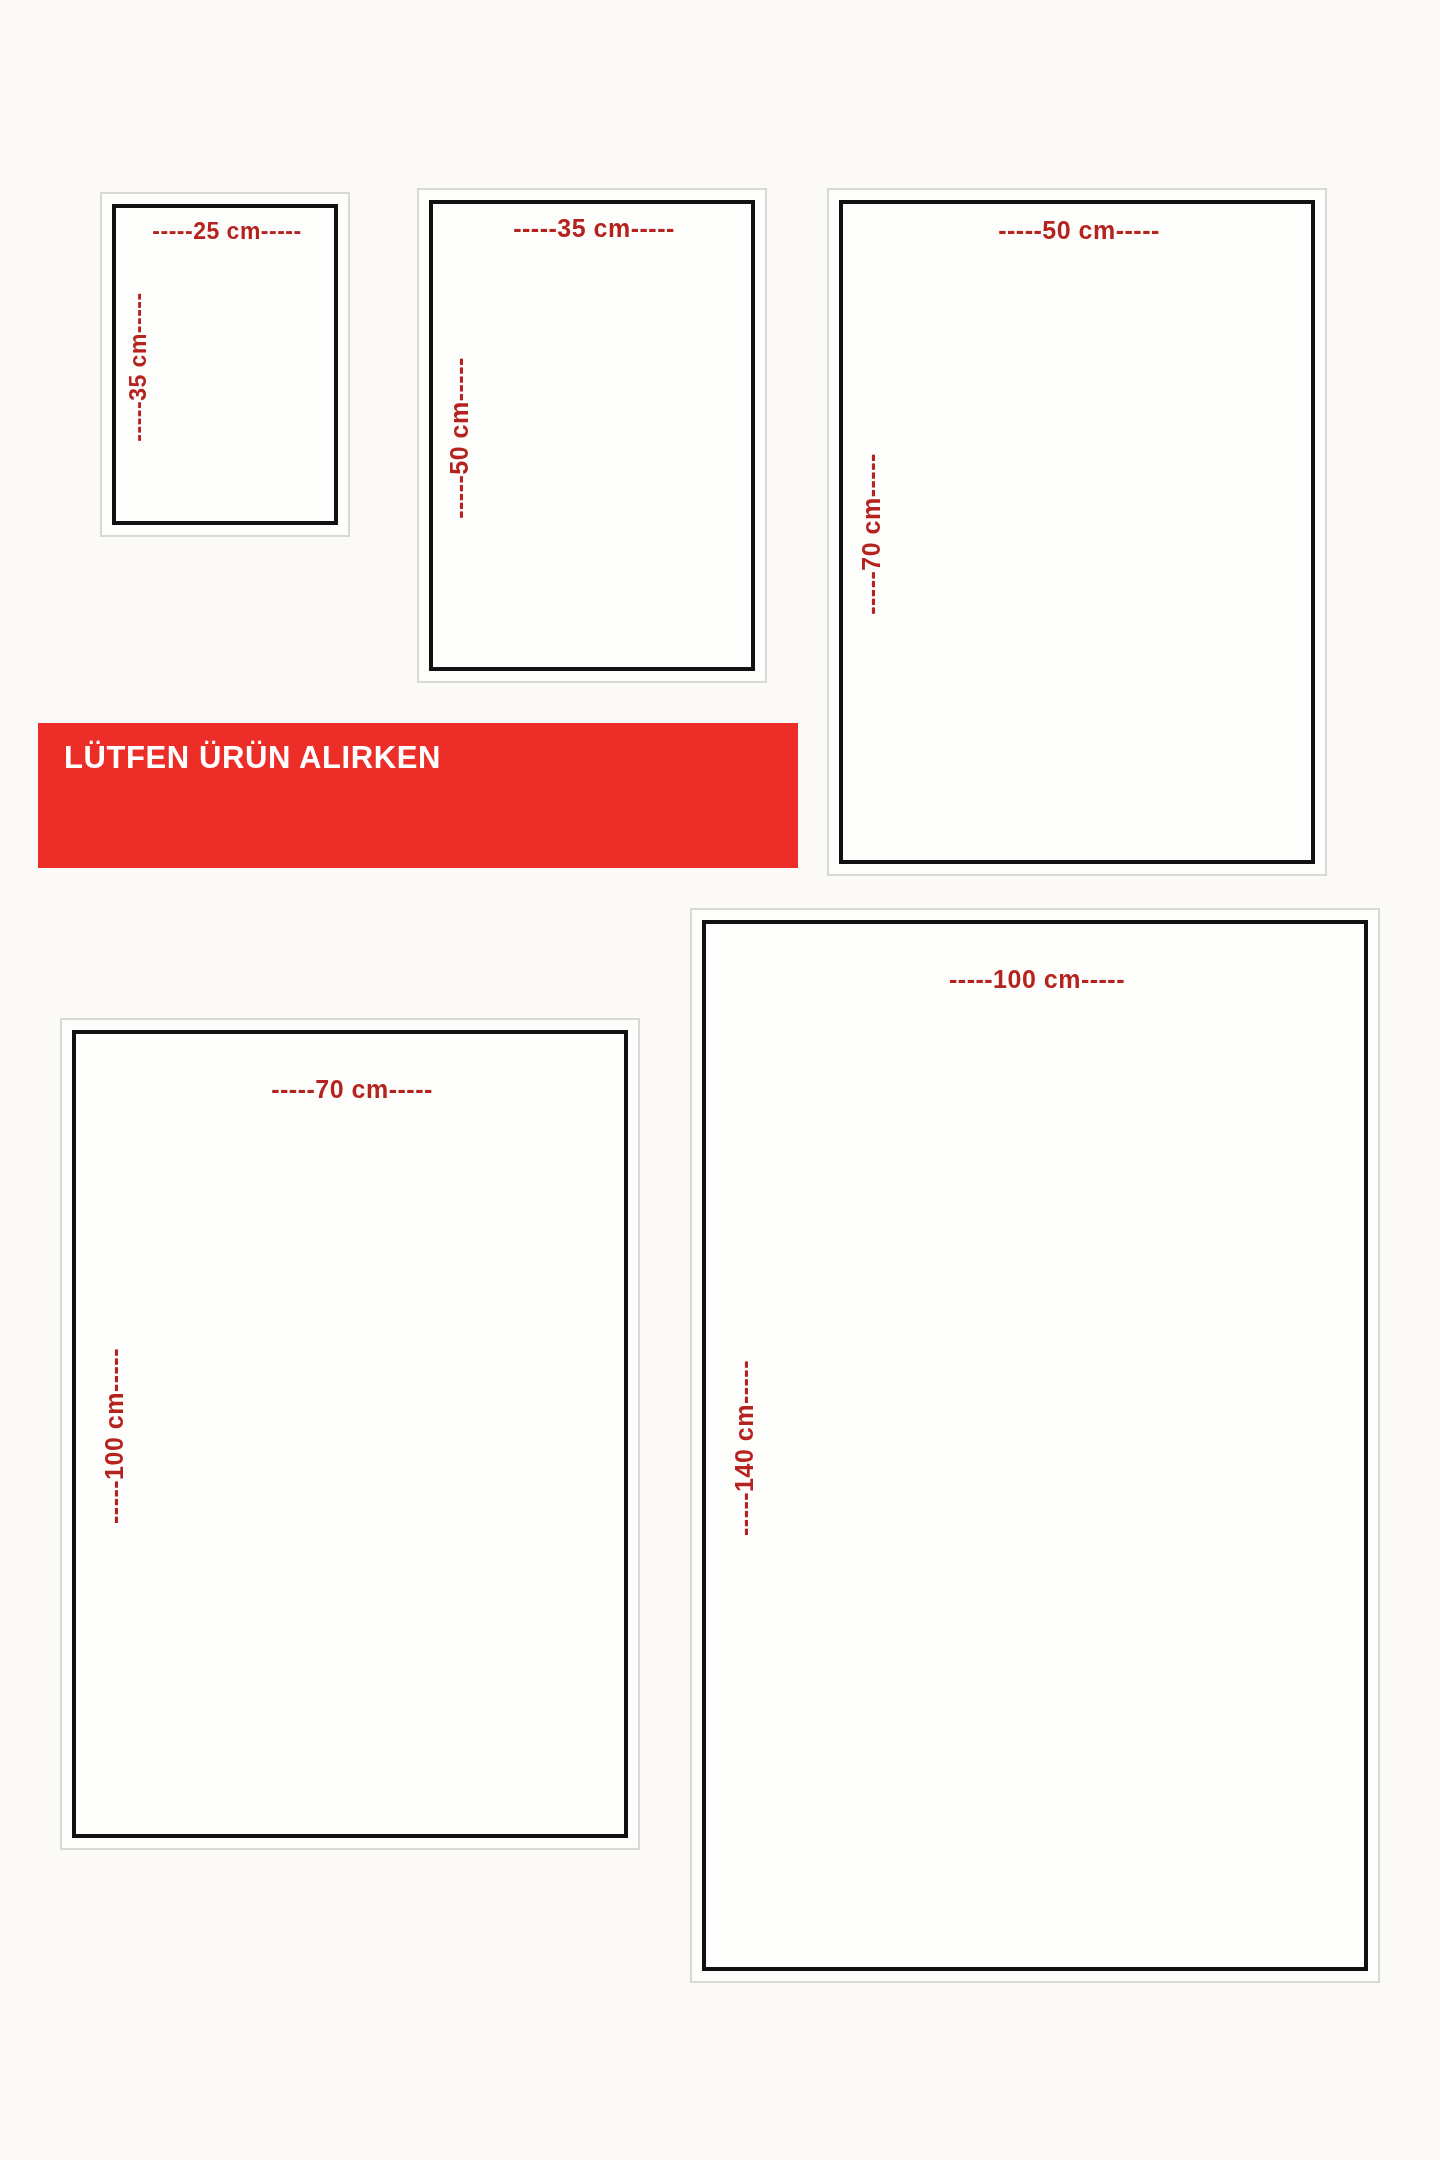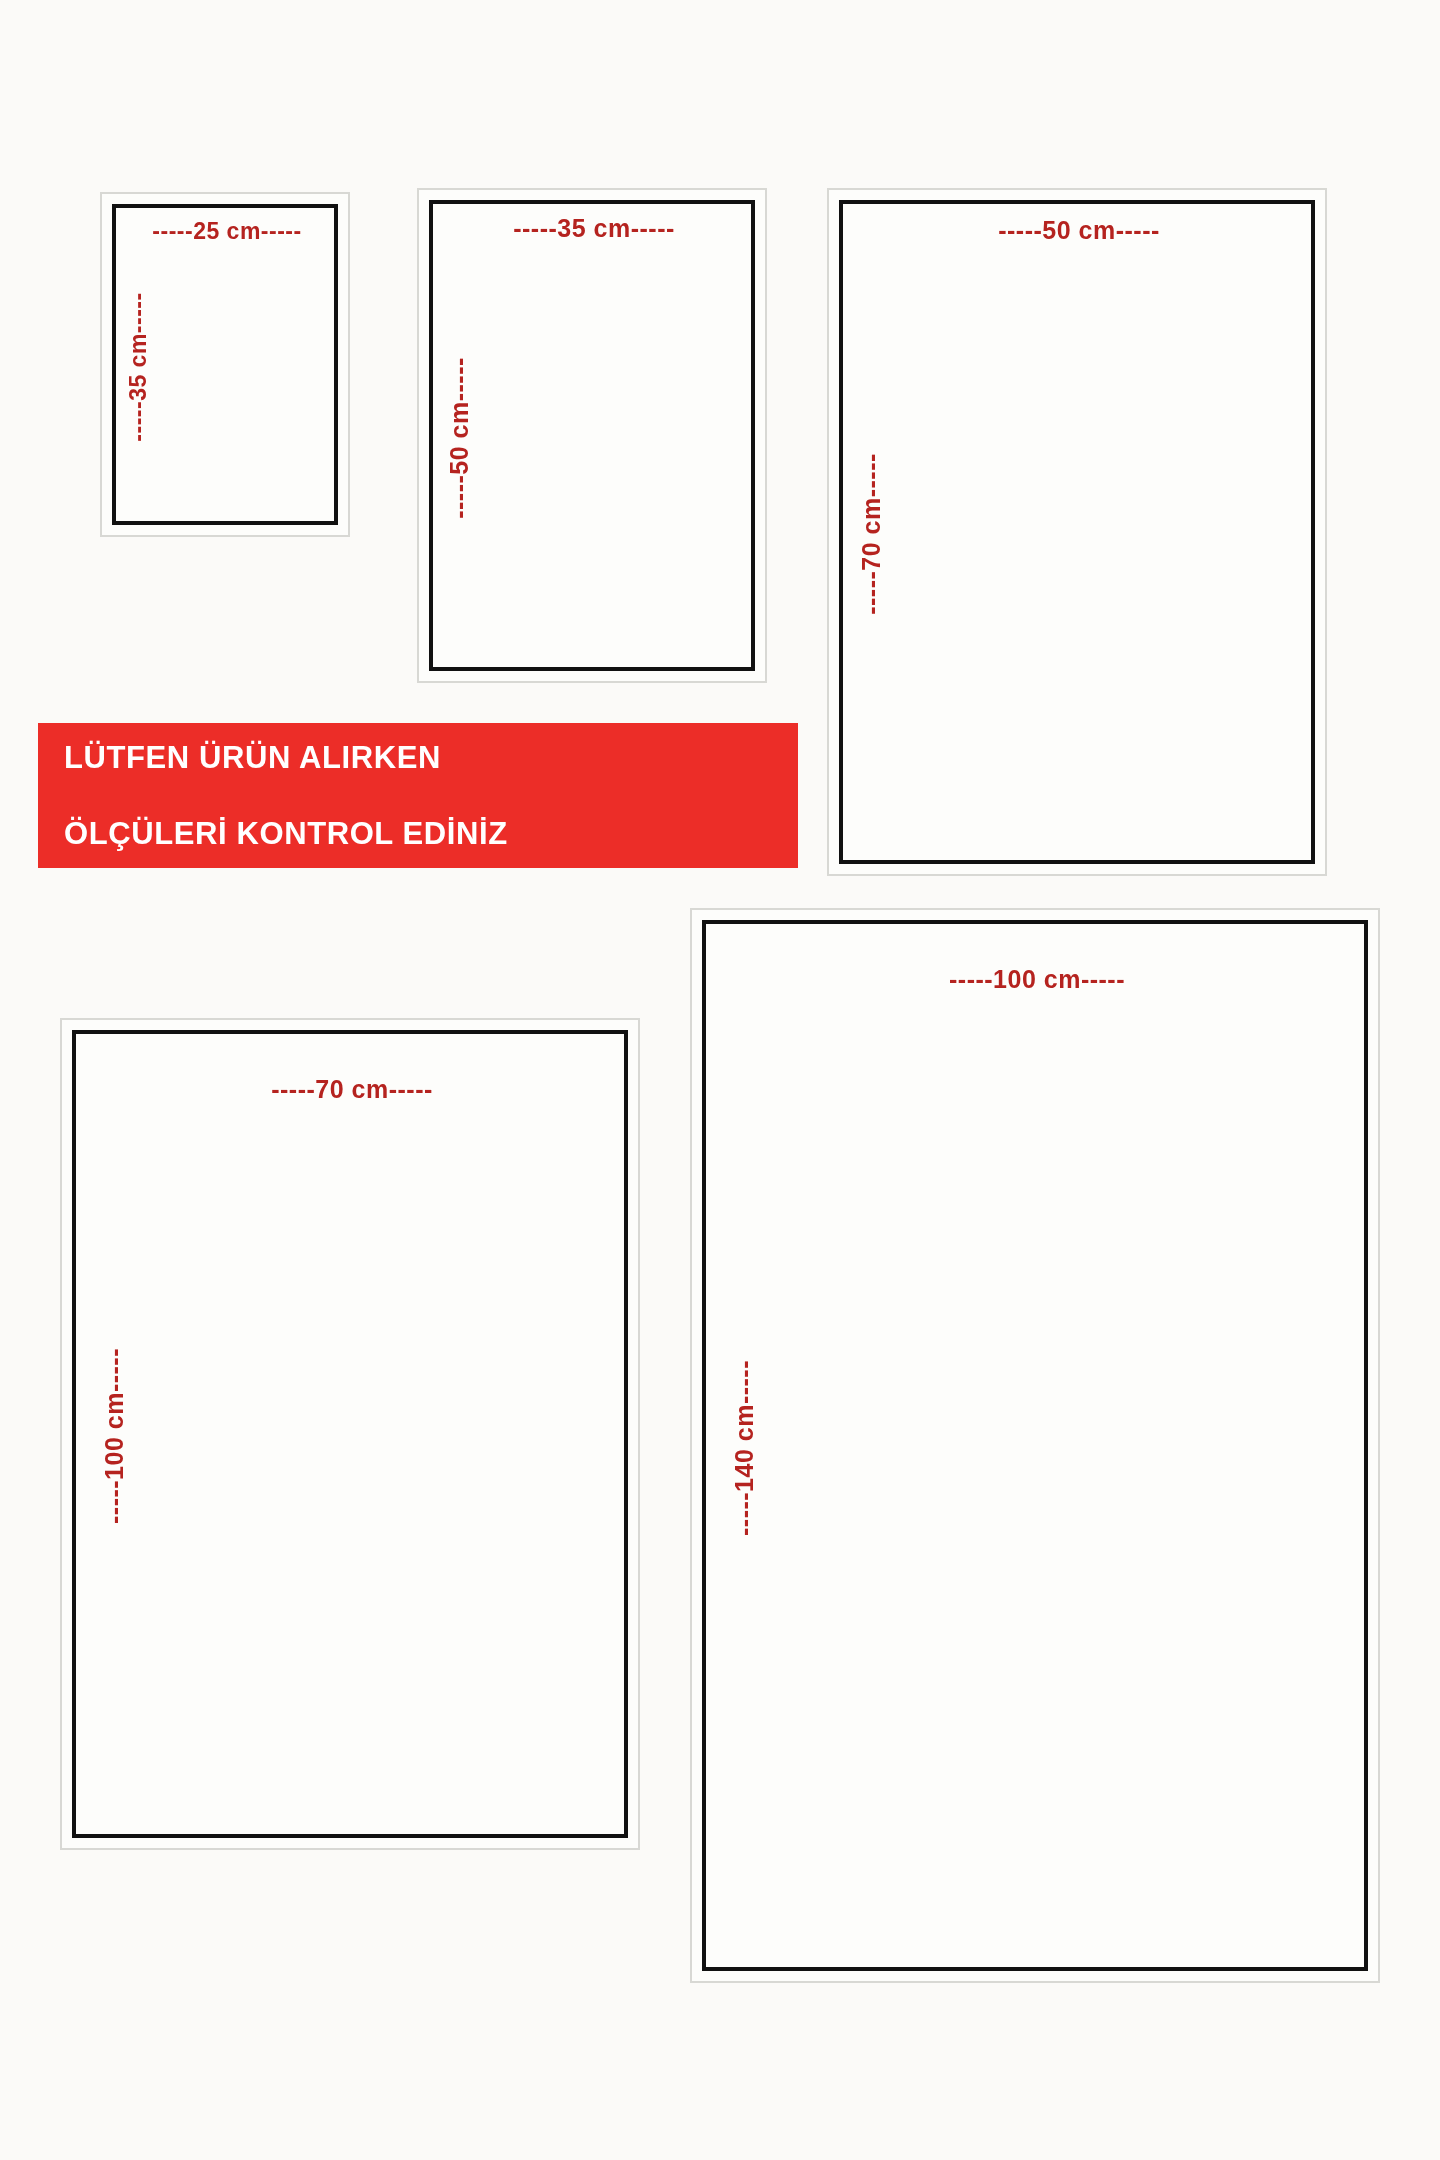--- a/index.html
+++ b/index.html
@@ -106,16 +106,15 @@
   </div>
 
   <div class="frame" id="f5" style="left:690px; top:908px; width:690px; height:1075px;">
     <div class="inner"></div>
     <div class="dim dim-h" style="left:345px; top:55px; font-size:25px;">-----100 cm-----</div>
     <div class="dim dim-v" style="left: 52px; top: 537.5px; font-size: 25px;">-----140 cm-----</div>
   </div>
 
   <div id="warning-banner" style="left:38px; top:723px; width:760px; height:145px;">
     <div class="line">LÜTFEN ÜRÜN ALIRKEN</div>
-    <div class="line">ÖLÇÜLERİ KONTROL EDİNİZ</div>
   </div>
 
 </div>
 
 </body></html>

